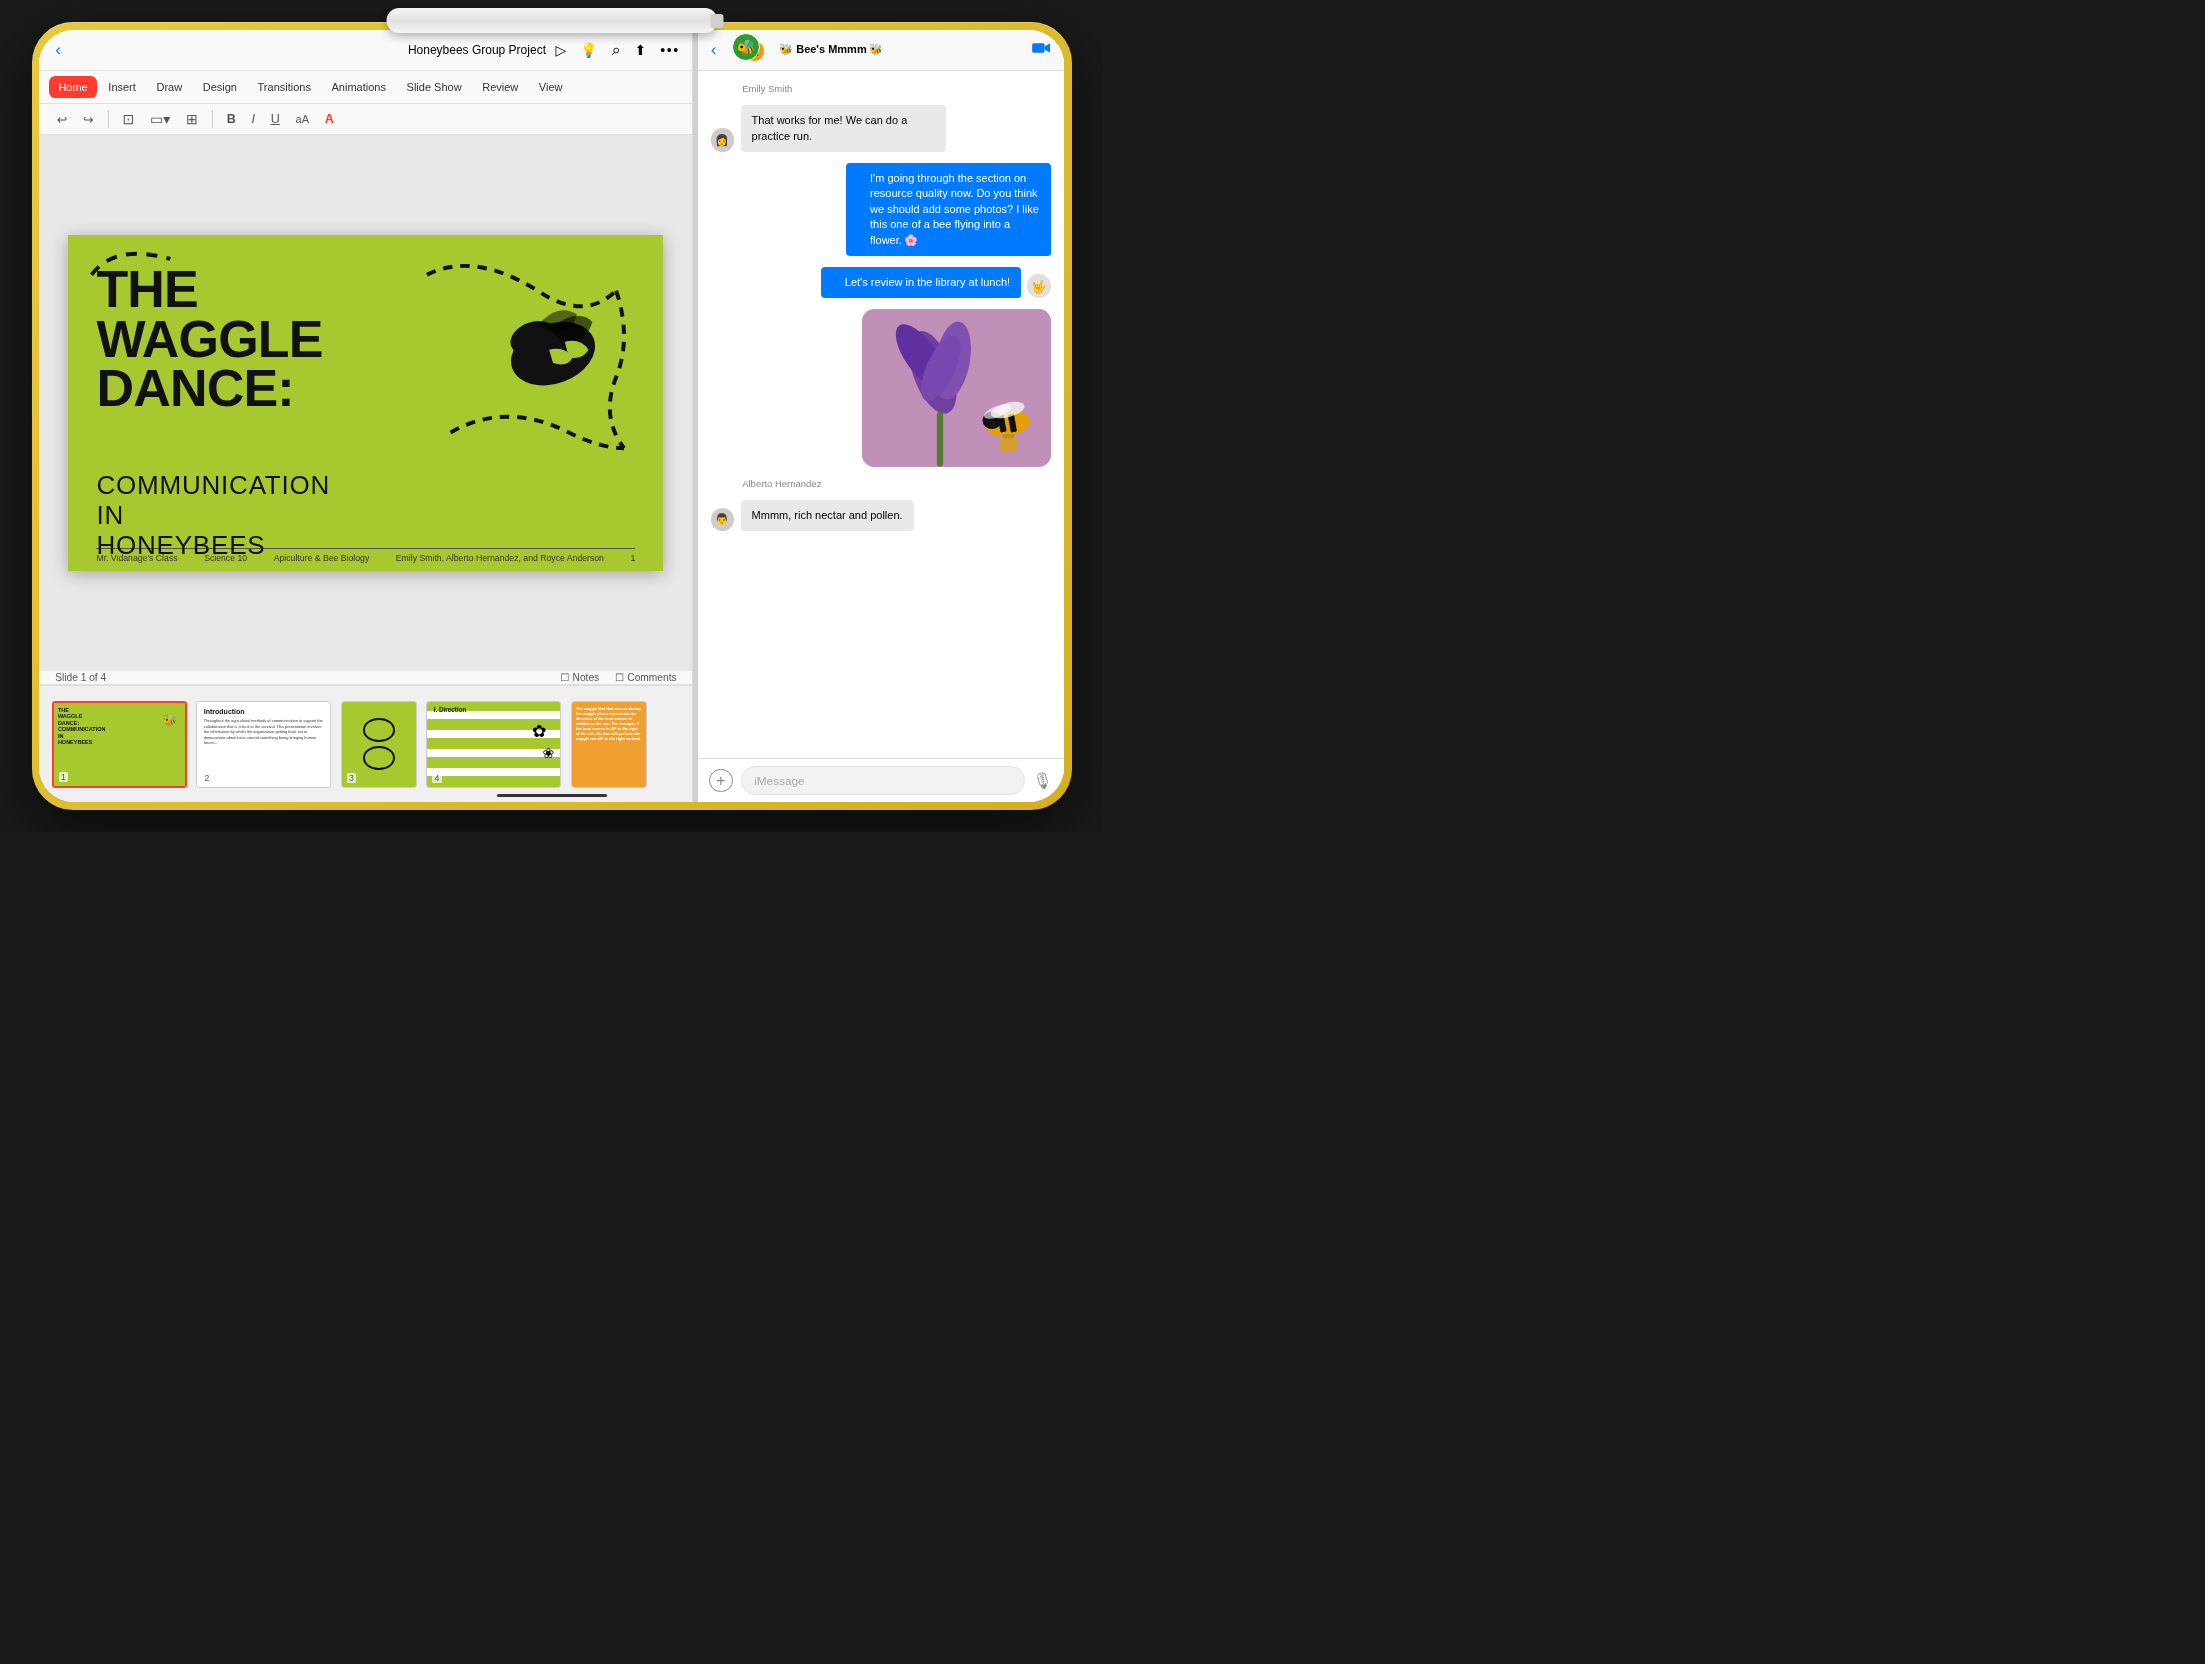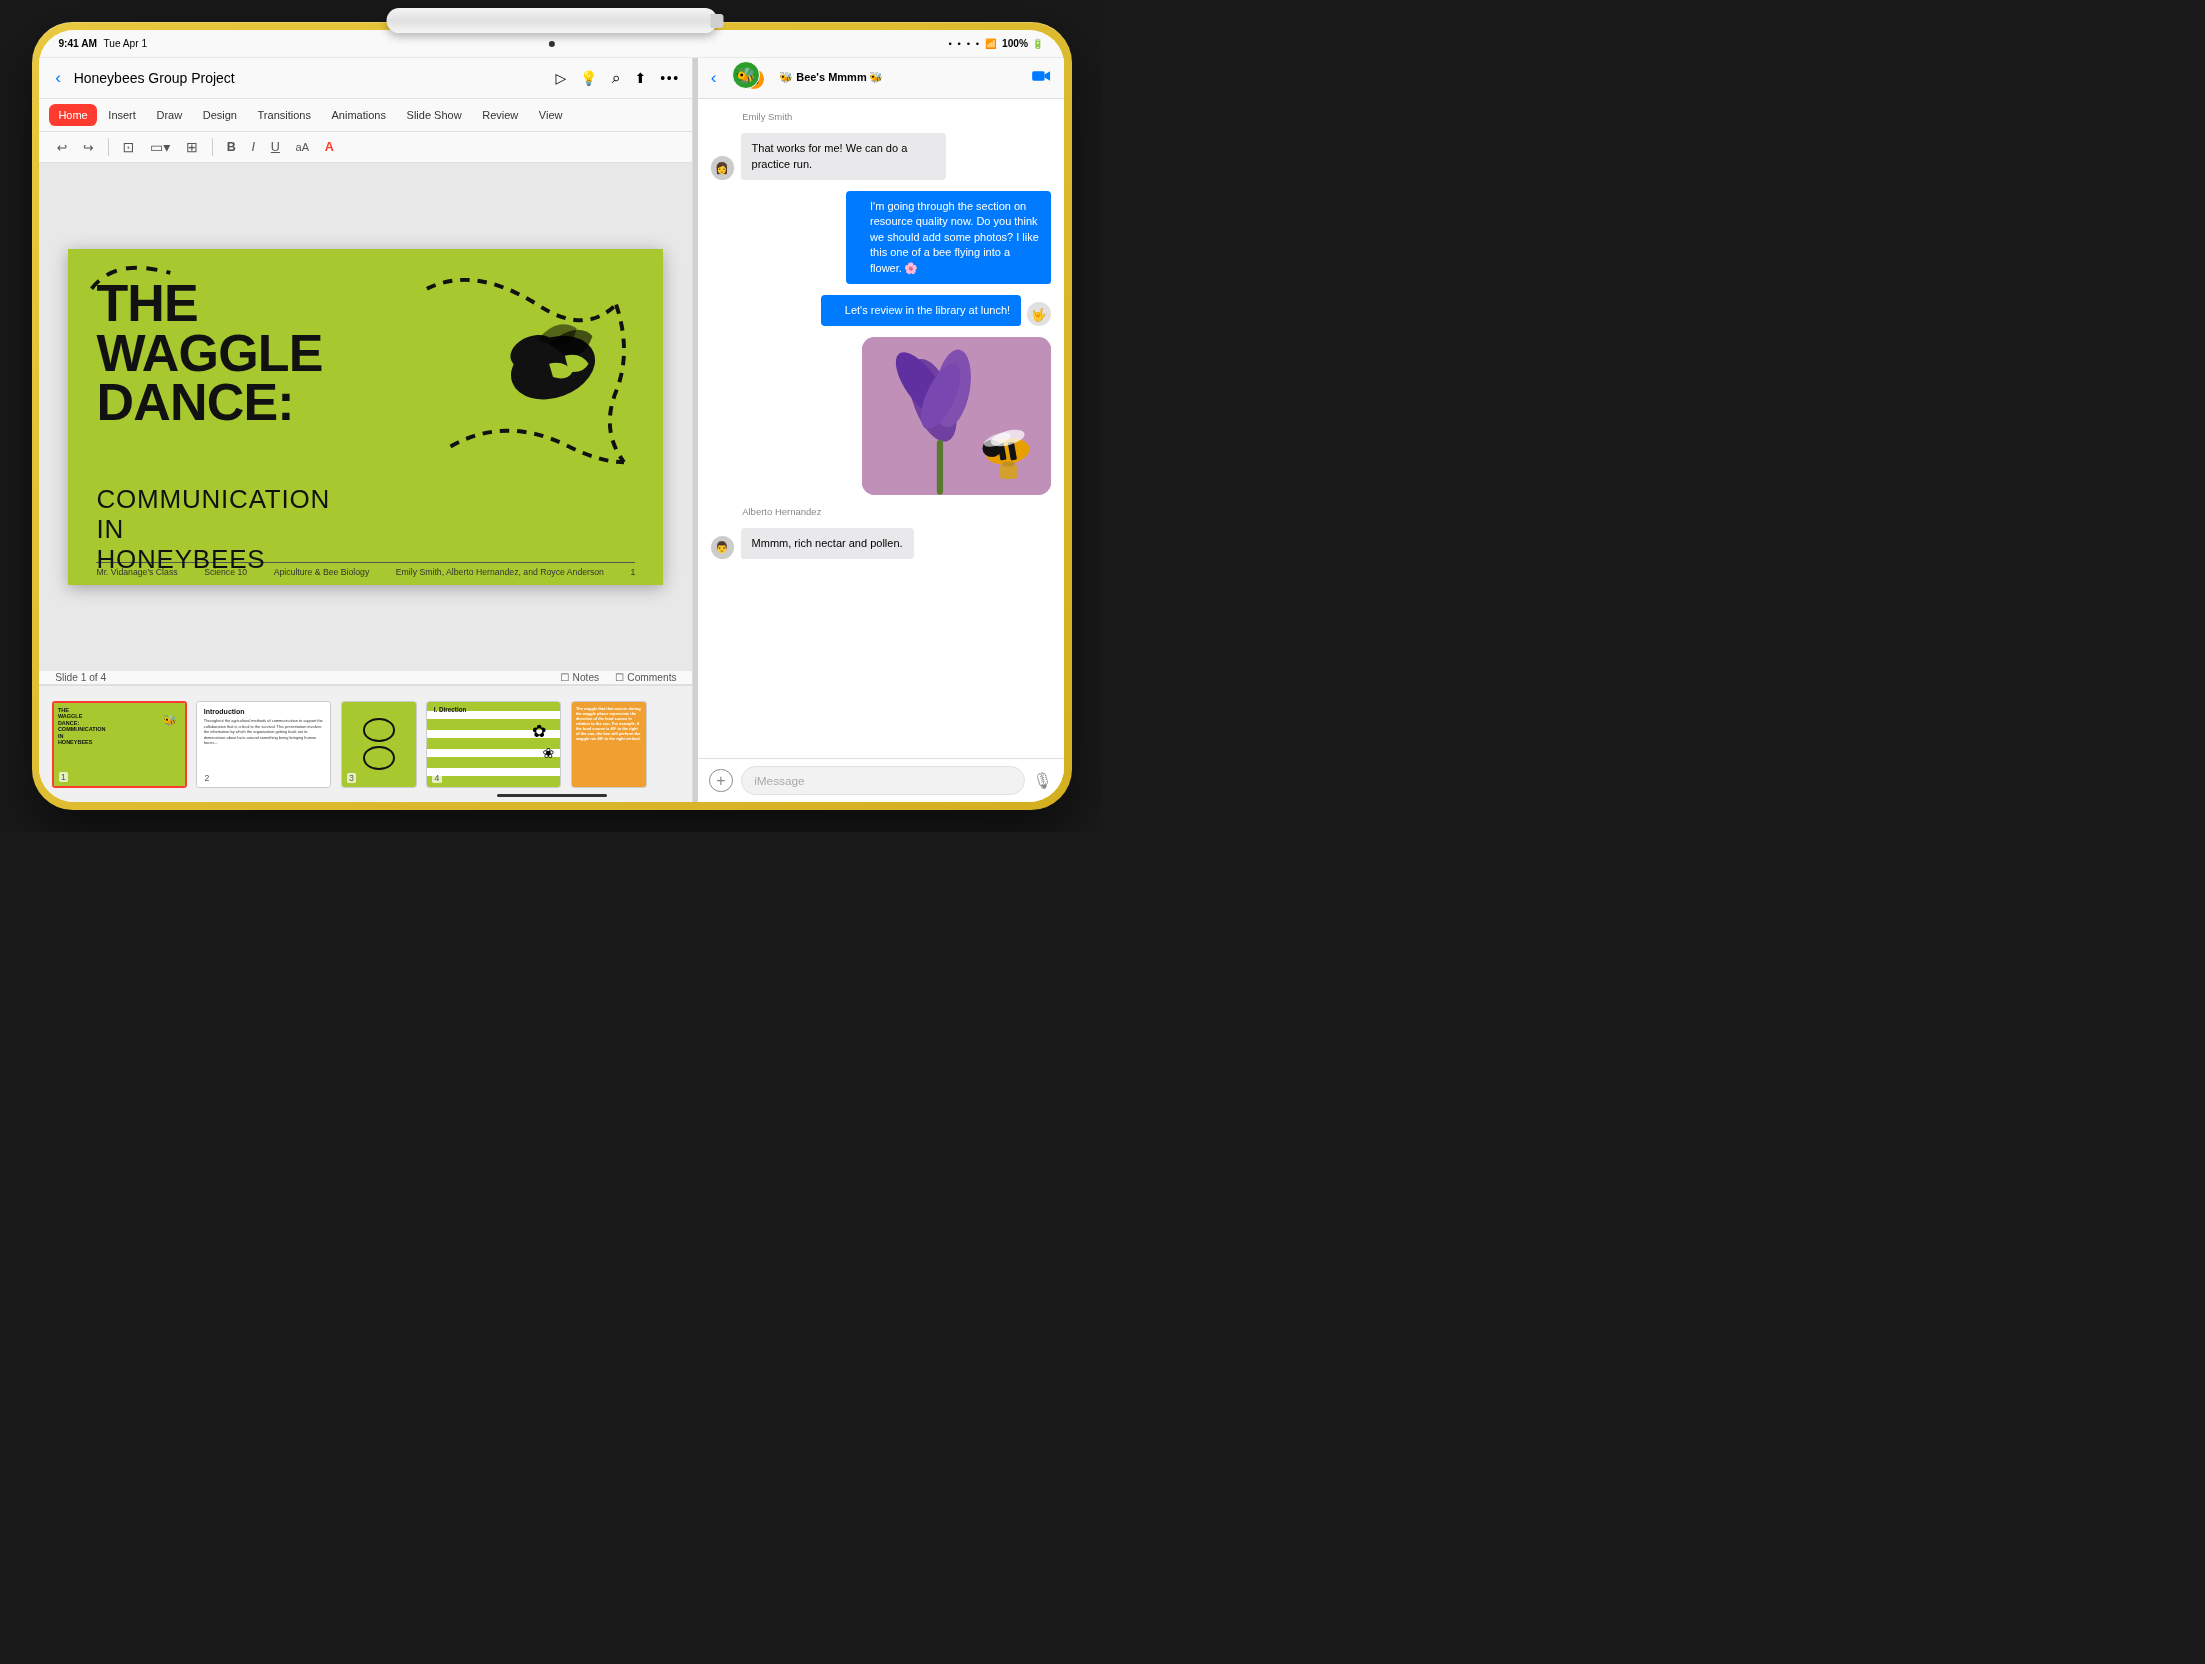--- a/index.html
+++ b/index.html
@@ -87,23 +87,24 @@
     }
 
     .back-btn {
       color: #007AFF;
       font-size: 17.3px;
       cursor: pointer;
       padding: 3.2px;
     }
 
     .doc-title {
-      font-size: 14px;
+      font-size: 12px;
       color: #000;
       flex: 1;
+      text-align: right;
     }
 
     .toolbar-icons {
       display: flex;
       gap: 14px;
       align-items: center;
       color: #000;
       font-size: 14px;
     }
 
@@ -477,38 +478,20 @@
     }
   </style>
 </head>
 <body>
 
 <div class="ipad-outer">
   <div class="apple-pencil"></div>
 
   <div class="ipad-screen">
 
-    <div style="display:flex; background:#f9f9f9; height:28px; align-items:center; padding:0 19px; position:relative; border-bottom: 0.8px solid #e8e8e8;">
-
-      <div style="width:327px; display:flex; align-items:center; gap:6.3px;">
-        <span style="font-size:10.2px; font-weight:600;">9:41 AM</span>
-        <span style="font-size:10.2px;">Tue Apr 1</span>
-      </div>
-
-      <div style="position:absolute; left:50%; transform:translateX(-50%); display:flex; gap:4.7px;">
-        <div style="width:6.3px;height:6.3px;background:#333;border-radius:50%;margin-top:1.6px;"></div>
-      </div>
-
-      <div style="flex:1; display:flex; justify-content:flex-end; align-items:center; gap:4.7px;">
-        <span style="font-size:9.5px; letter-spacing:1.6px;">• • • •</span>
-        <span style="font-size:9.5px;">📶</span>
-        <span style="font-size:10.2px; font-weight:600;">100%</span>
-        <span style="font-size:9.5px;">🔋</span>
-      </div>
-    </div>
 
     <div class="main-content">
 
       <div class="keynote-panel">
 
         <div class="keynote-toolbar">
           <span class="back-btn">‹</span>
           <span class="doc-title">Honeybees Group Project</span>
           <div class="toolbar-icons">
             <span style="cursor:pointer;">▷</span>

